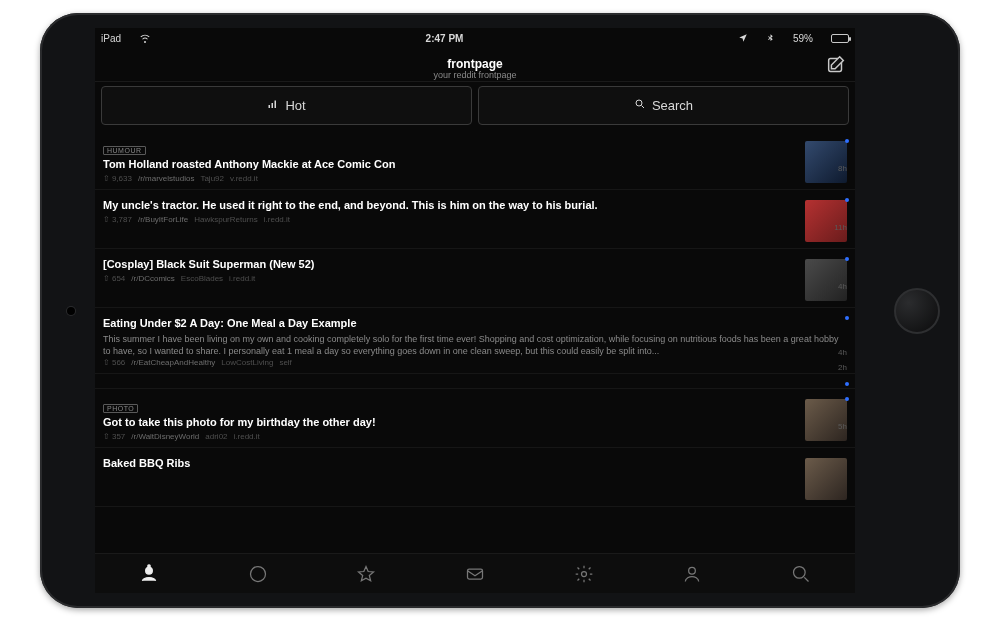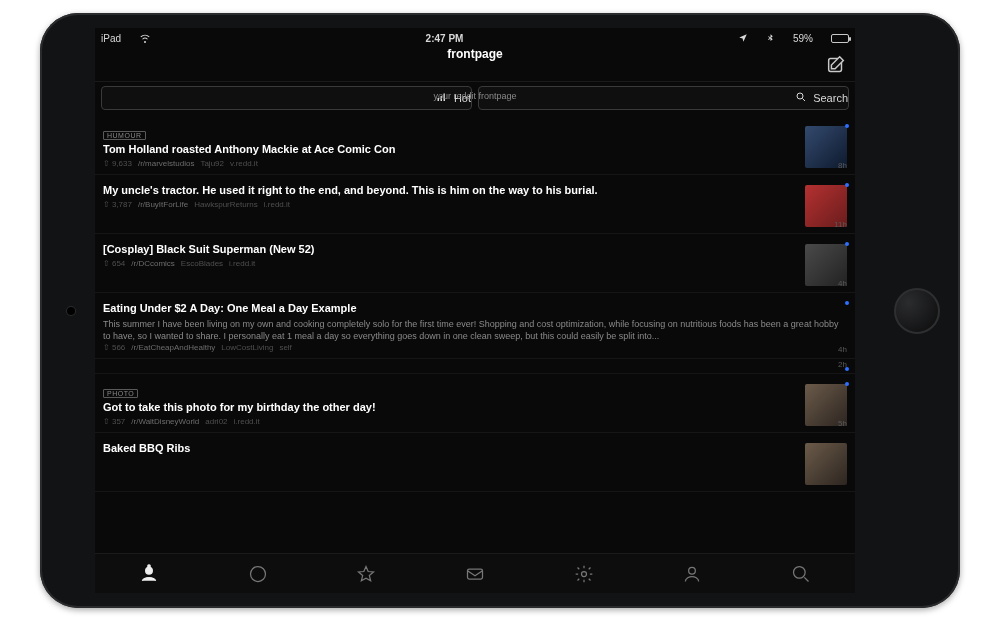--- a/index.html
+++ b/index.html
@@ -75,51 +75,51 @@
     border: 1px solid #c8c8c8; border-radius: 2px;
     position: relative;
   }
   .battery::after { content:""; position:absolute; right:-3px; top:2px; width:2px; height:4px; background:#c8c8c8; border-radius:1px;}
   .battery-fill { height:100%; background:#c8c8c8; width:59%; }
 
   
   .navheader {
     height: 34px;
     display: flex;
-    align-items: flex-start;
+    align-items: flex-end;
     justify-content: center;
     position: relative;
     border-bottom: 1px solid #1a1a1a;
   }
   .navheader .titles { text-align: center; line-height: 1.1; }
   .navheader .title { font-size: 12px; font-weight: 600; color: #fff; }
-  .navheader .subtitle { font-size: 9px; color: #8a8a8a; margin-top: 31px; }
+  .navheader .subtitle { font-size: 9px; color: #8a8a8a; }
   .compose {
     position: absolute; right: 8px; top: 50%; transform: translateY(-50%);
     width: 22px; height: 22px;
     color: #c8c8c8;
   }
   .compose svg { width:100%; height:100%; }
 
   
   .filterrow {
     display: flex;
     gap: 6px;
     padding: 4px 6px 6px 6px;
   }
   .pillbtn {
     flex: 1;
-    height: 24px;
+    height: 39px;
     border: 1px solid #3a3a3a;
     border-radius: 4px;
     display: flex;
     align-items: center;
-    justify-content: flex-end;
+    justify-content: center;
     gap: 6px;
-    font-size: 11px;
+    font-size: 13px;
     color: #d8d8d8;
     background: #0f0f0f;
   }
   .pillbtn svg { width: 12px; height: 12px; }
 
   
   .feed {
     flex: 1;
     overflow: hidden;
   }
@@ -179,21 +179,21 @@
     background-size: cover;
     background-position: center;
   }
   .thumb.red { background: linear-gradient(135deg,#b53131,#6a1c1c); }
   .thumb.blue { background: linear-gradient(135deg,#334a6e,#0e1a2e); }
   .thumb.gray { background: linear-gradient(135deg,#4a4a4a,#222); }
   .thumb.photo { background: linear-gradient(135deg,#6b5b4a,#2d2520); }
   .post-age {
     position: absolute;
     right: 8px;
-    bottom: 4px;
+    bottom: 16px;
     font-size: 8px;
     color: #5a5a5a;
   }
   .blue-dot {
     position: absolute;
     right: 6px;
     top: 8px;
     width: 4px; height: 4px;
     background: #2f6fff;
     border-radius: 50%;

